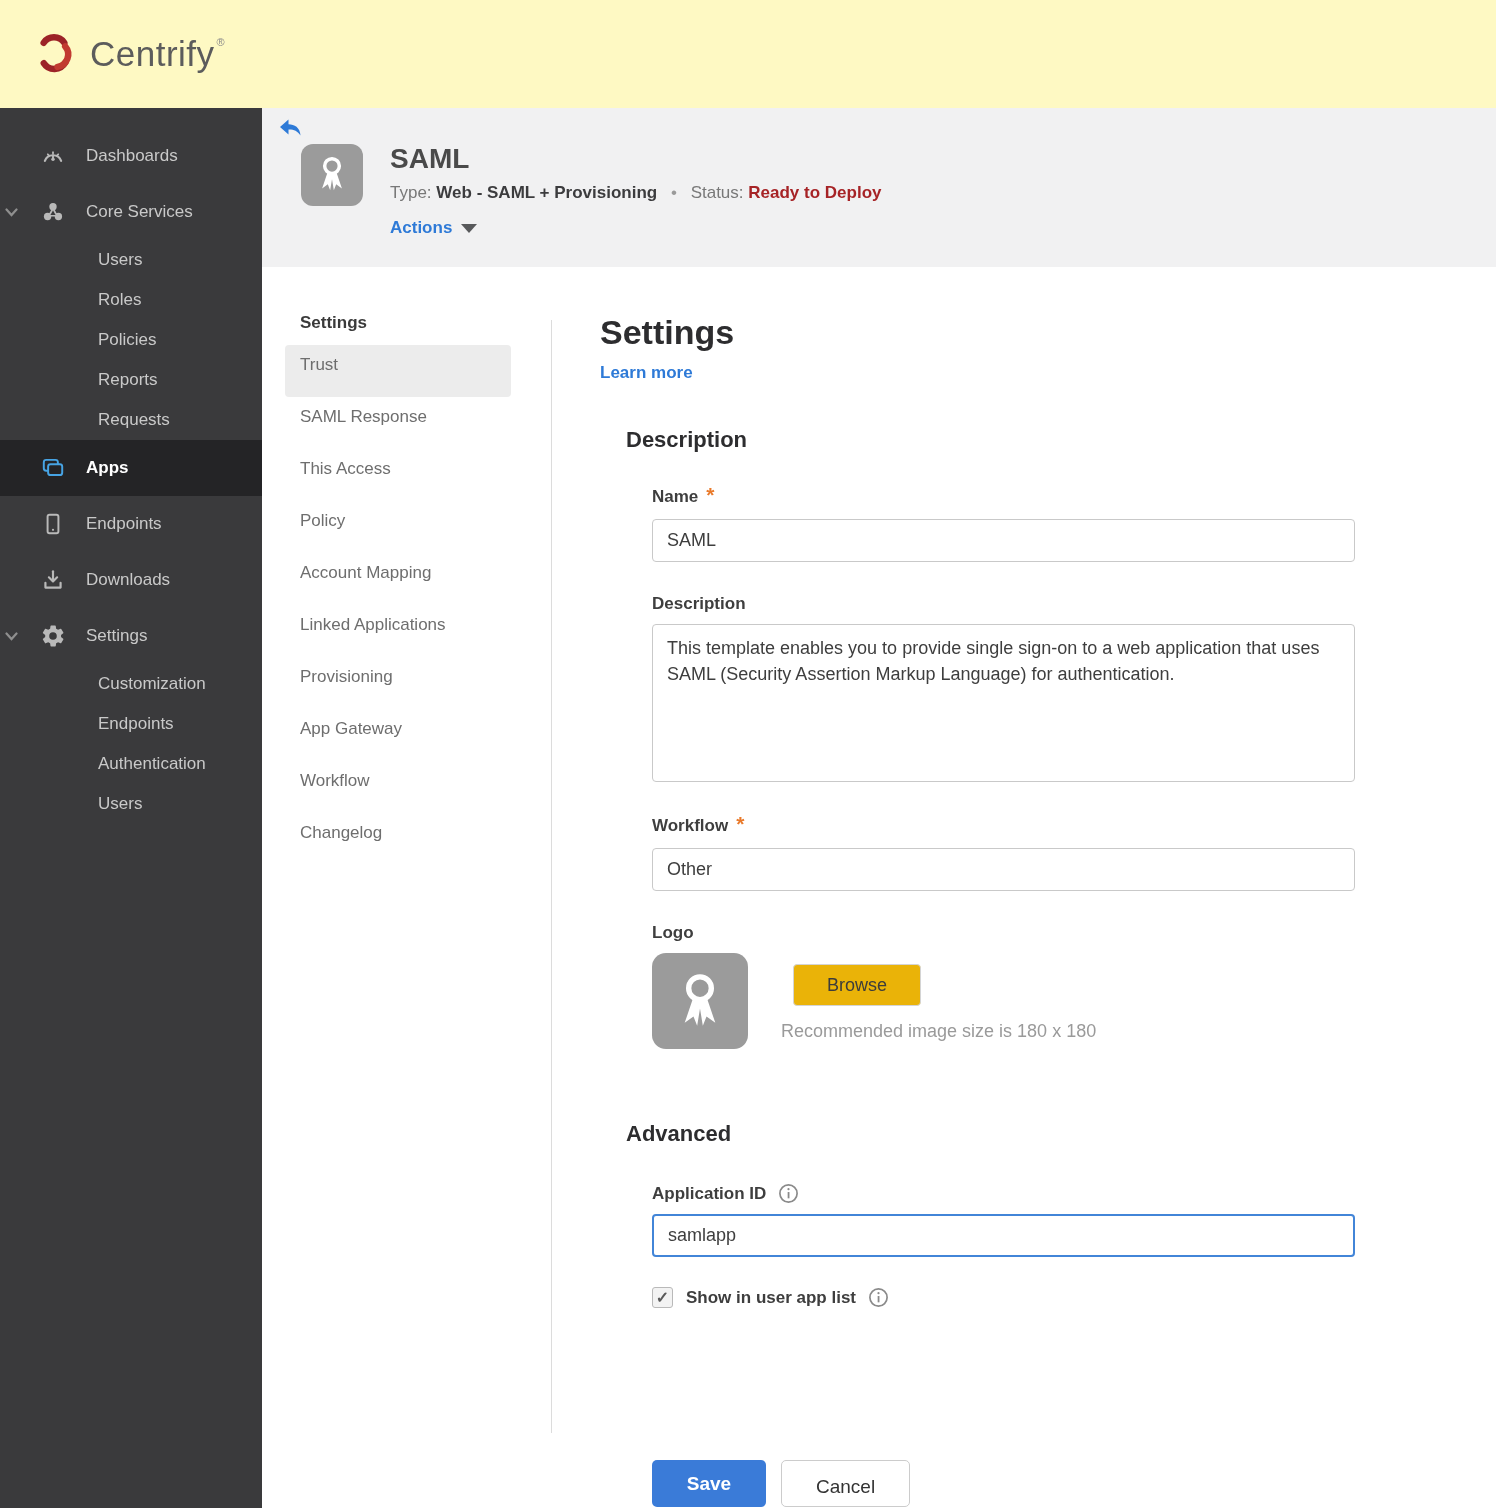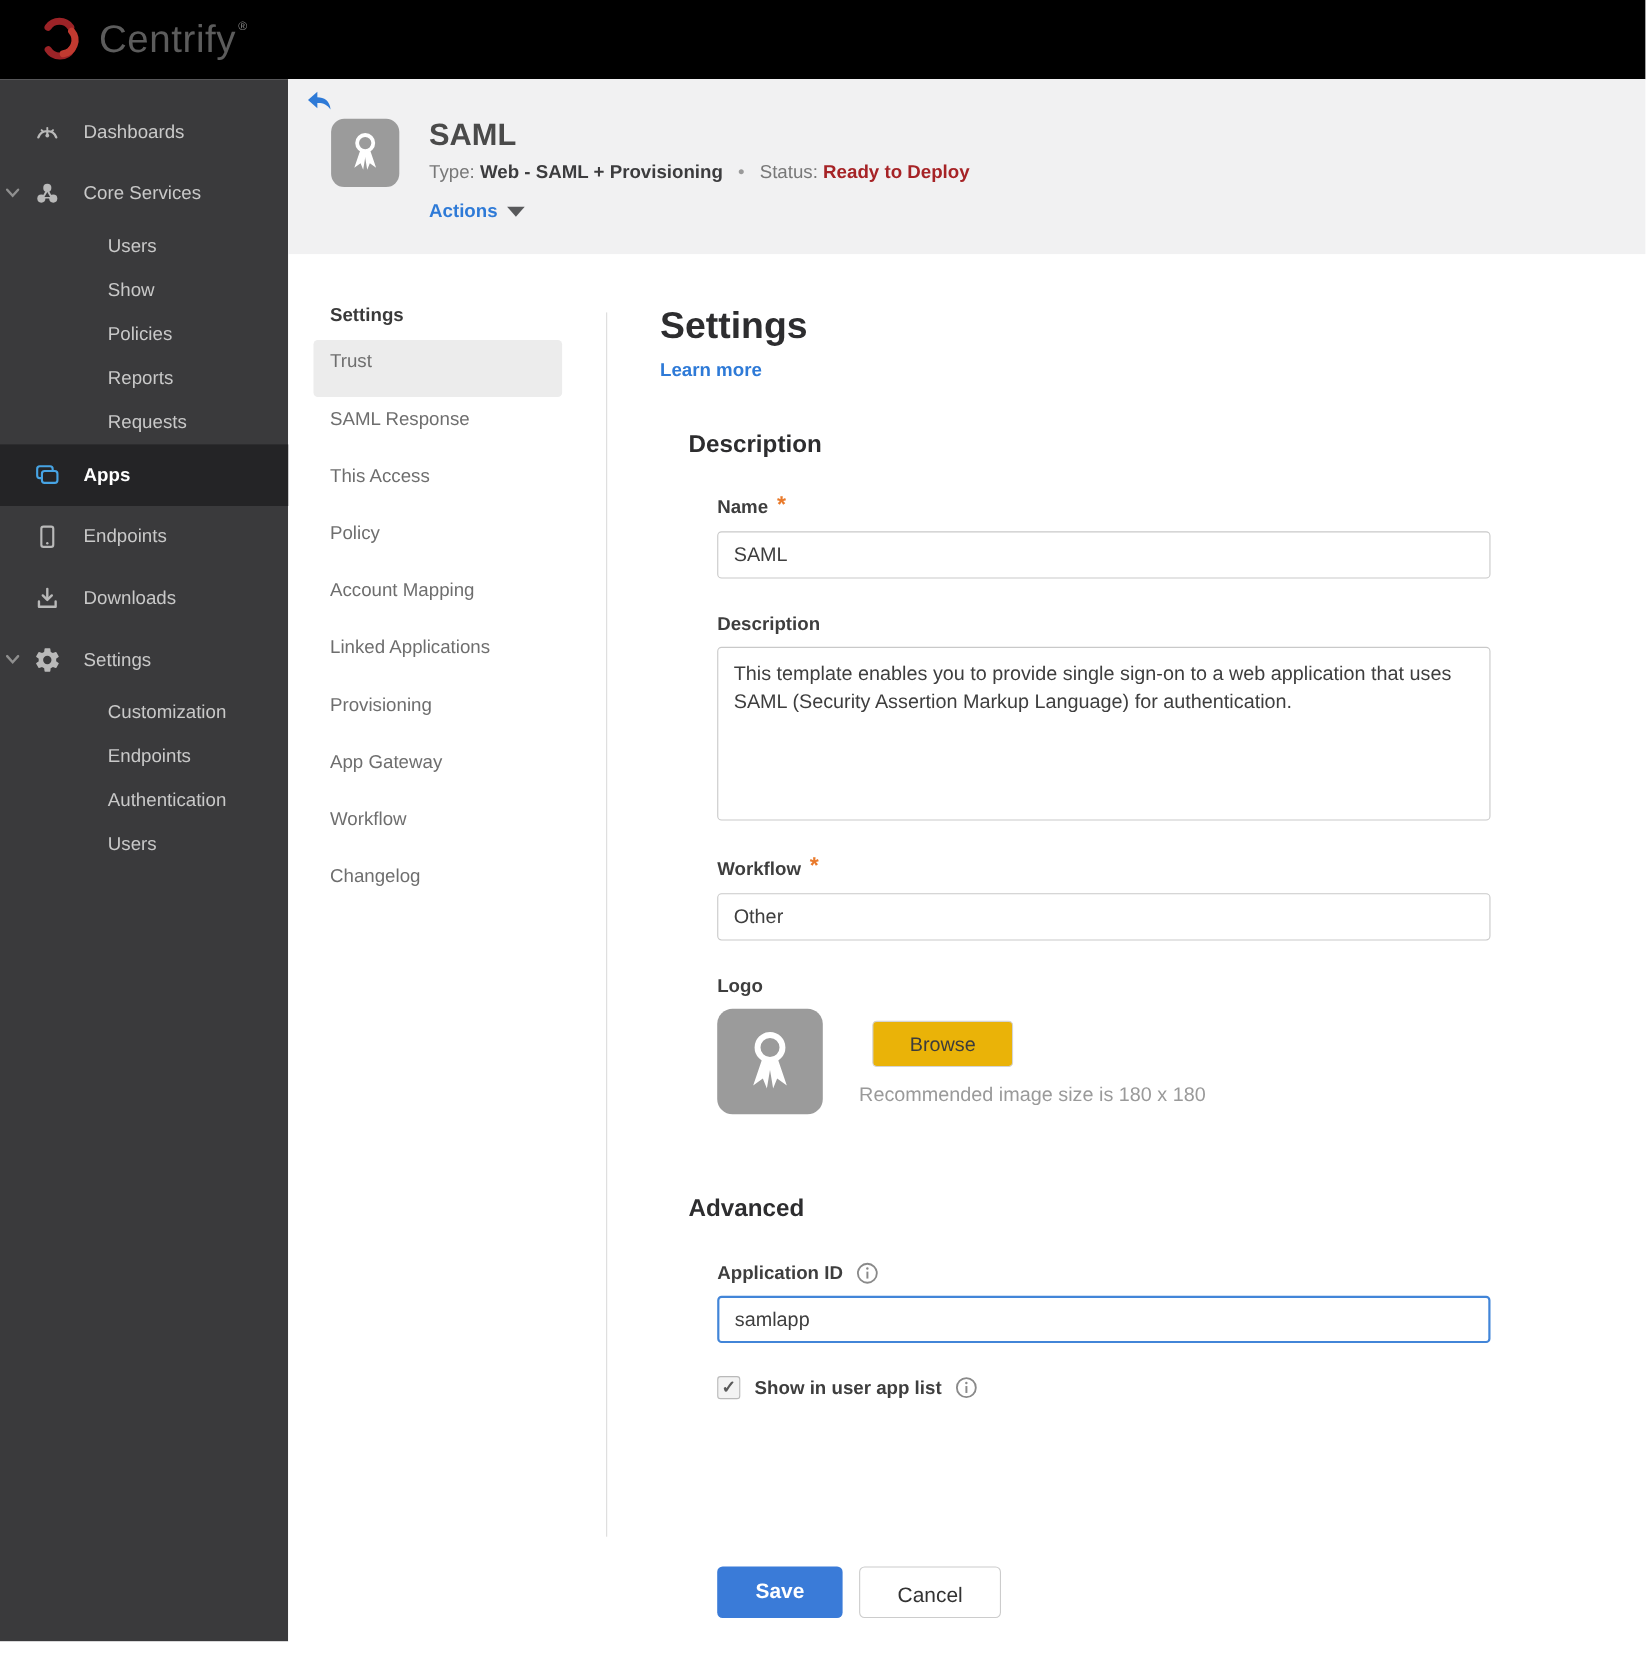--- a/index.html
+++ b/index.html
@@ -6,32 +6,32 @@
   html, body { margin: 0; padding: 0; }
   body {
     width: 1496px; height: 1508px;
     font-family: "Liberation Sans", sans-serif;
     background: #ffffff;
     overflow: hidden;
     color: #3e3e3e;
   }
 
   
-  .topbar { height: 72px; background: #000000; display: flex; align-items: center; padding-left: 28px; }
+  .topbar { height: 108px; background: #fef9c3; display: flex; align-items: center; padding-left: 28px; }
   .brand { display: flex; align-items: center; cursor: pointer; }
   .brand-text { font-size: 35px; color: #5c5c5c; letter-spacing: 0.5px; margin-left: 10px; }
   .brand-reg { font-size: 11px; color: #8a8a8a; margin-left: 2px; position: relative; top: -12px; }
 
   
   .shell { display: flex; height: 1420px; }
 
   
   .sidebar { width: 262px; background: #3a3a3c; padding-top: 20px; flex-shrink: 0; }
   .nav-row { display: flex; align-items: center; position: relative; cursor: pointer; }
-  .nav-row.top { height: 56px; padding-left: 30px; }
+  .nav-row.top { height: 56px; padding-left: 40px; }
   .nav-row.sub { height: 40px; padding-left: 98px; }
   .nav-icon { width: 26px; height: 26px; display: flex; align-items: center; justify-content: center; }
   .nav-label { color: #c9c9c9; font-size: 17px; margin-left: 20px; }
   .nav-row.sub .nav-label { margin-left: 0; }
   .nav-row.selected { background: #242426; }
   .nav-row.selected .nav-label { color: #ffffff; font-weight: bold; }
   .side-chevron { position: absolute; left: 5px; top: 50%; transform: translateY(-50%); }
 
   
   .content { flex: 1; background: #fff; }
@@ -155,21 +155,21 @@
             <path d="M12 10.6 L9.6 14.8 L14.4 14.8 Z" fill="#3a3a3c"></path>
           </svg>
         </span>
         <span class="nav-label">Core Services</span>
       </div>
 
       <div class="nav-row sub">
         <span class="nav-label">Users</span>
       </div>
       <div class="nav-row sub">
-        <span class="nav-label">Show</span>
+        <span class="nav-label">Roles</span>
       </div>
       <div class="nav-row sub">
         <span class="nav-label">Policies</span>
       </div>
       <div class="nav-row sub">
         <span class="nav-label">Reports</span>
       </div>
       <div class="nav-row sub">
         <span class="nav-label">Requests</span>
       </div>

